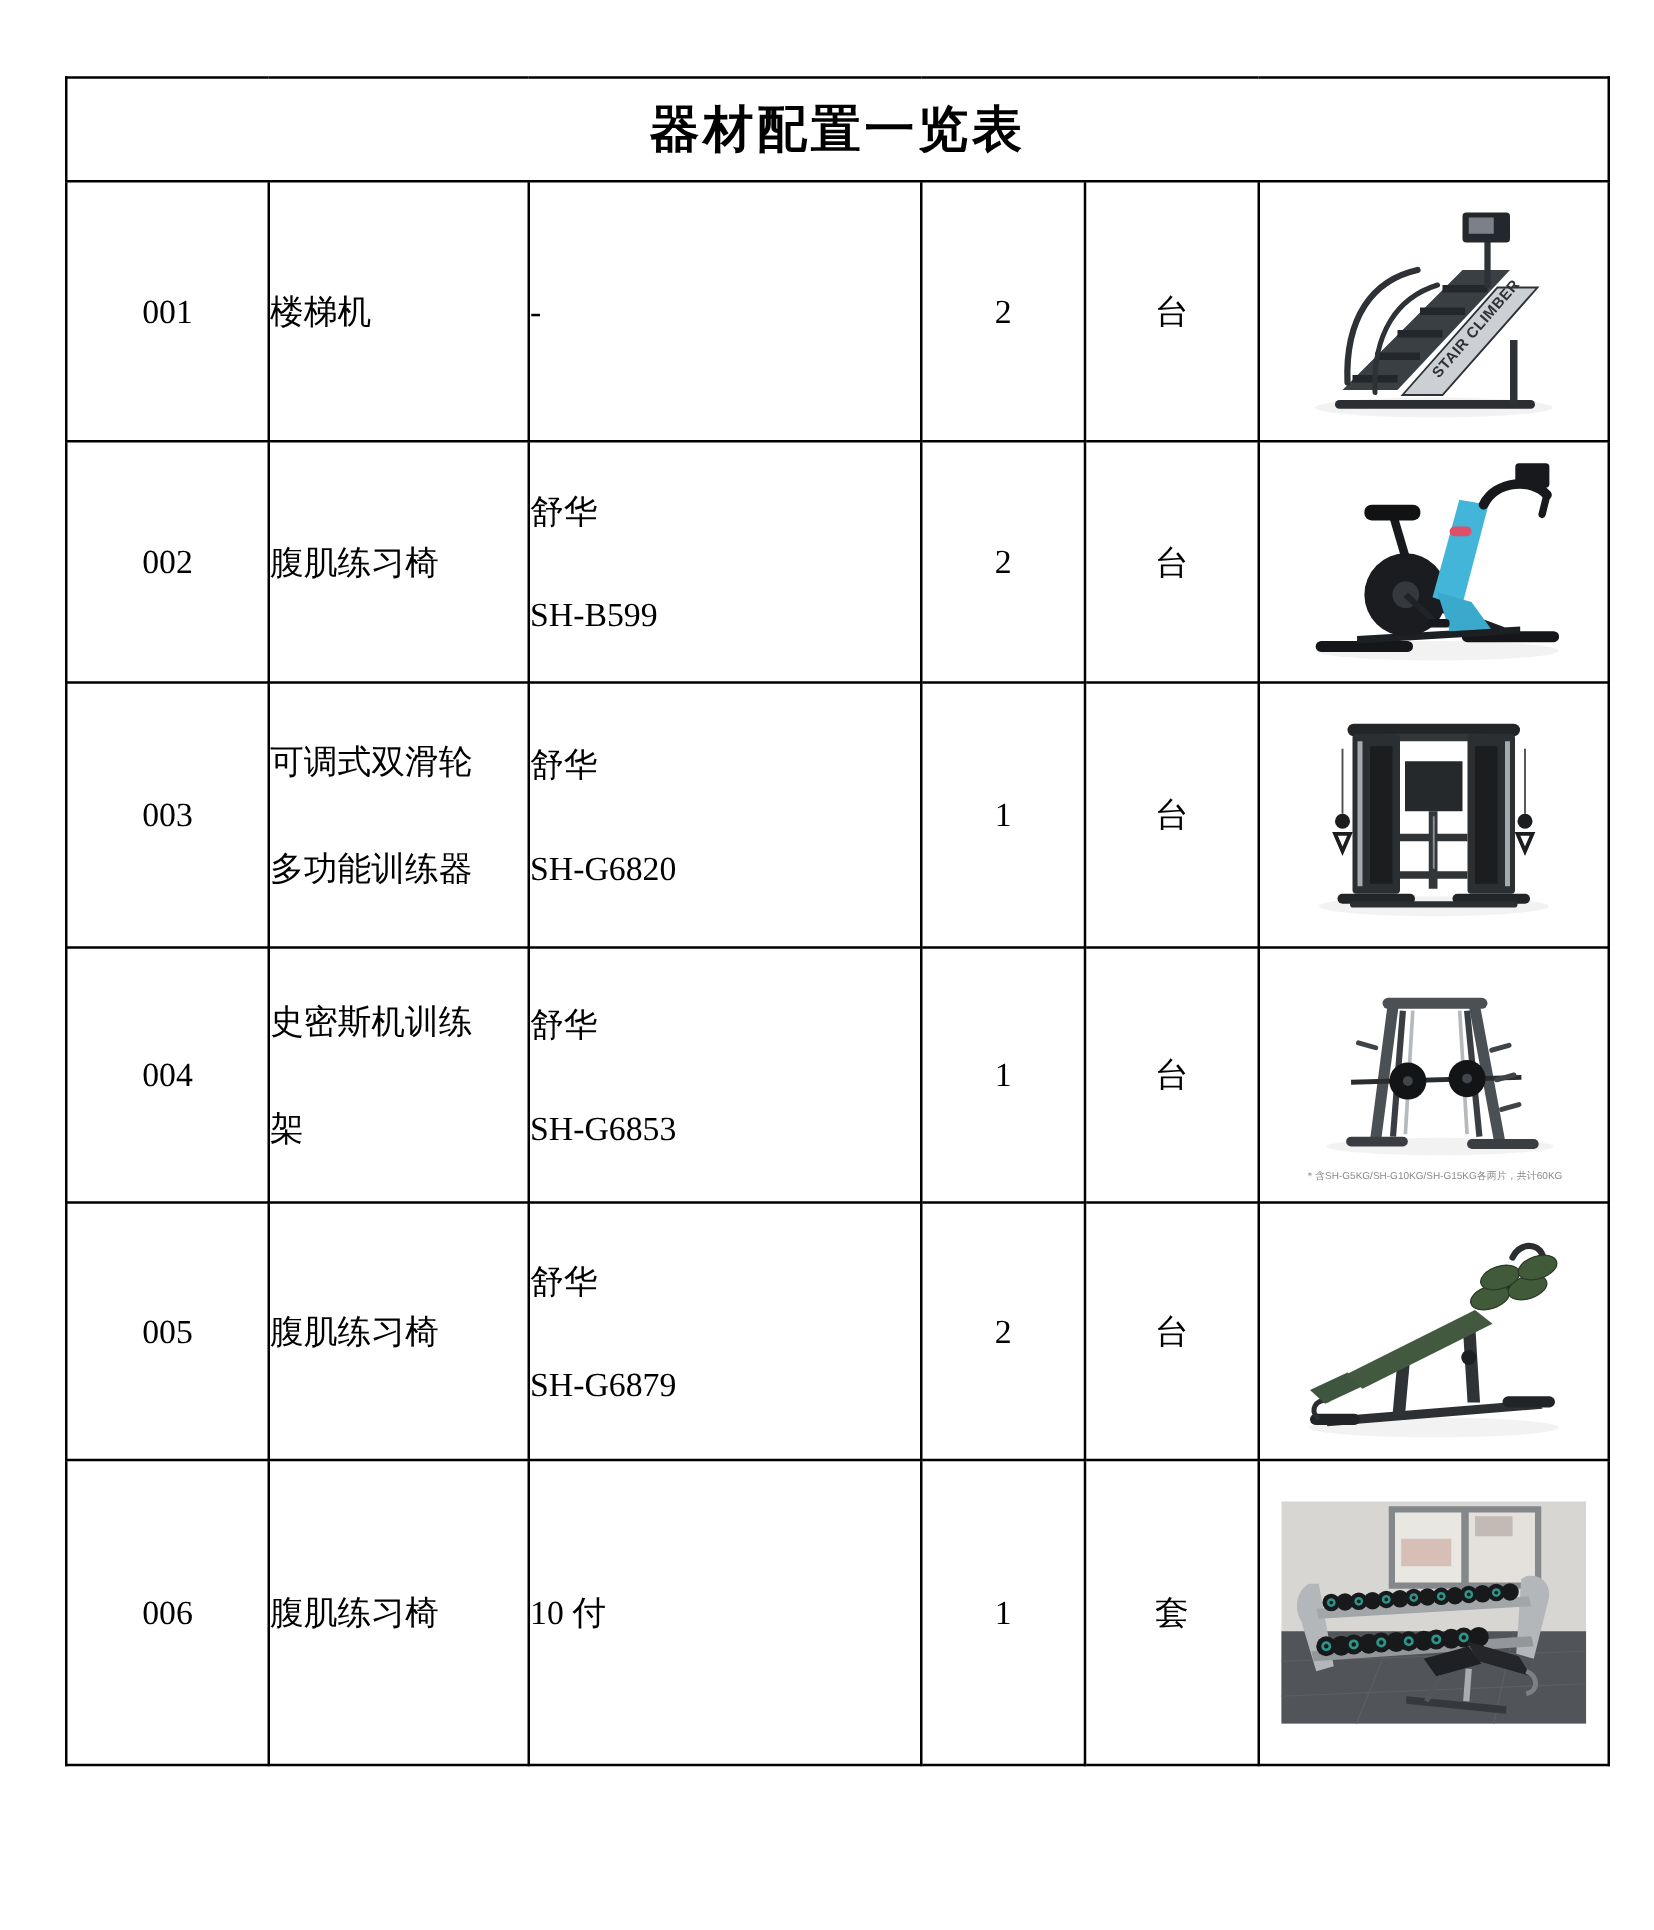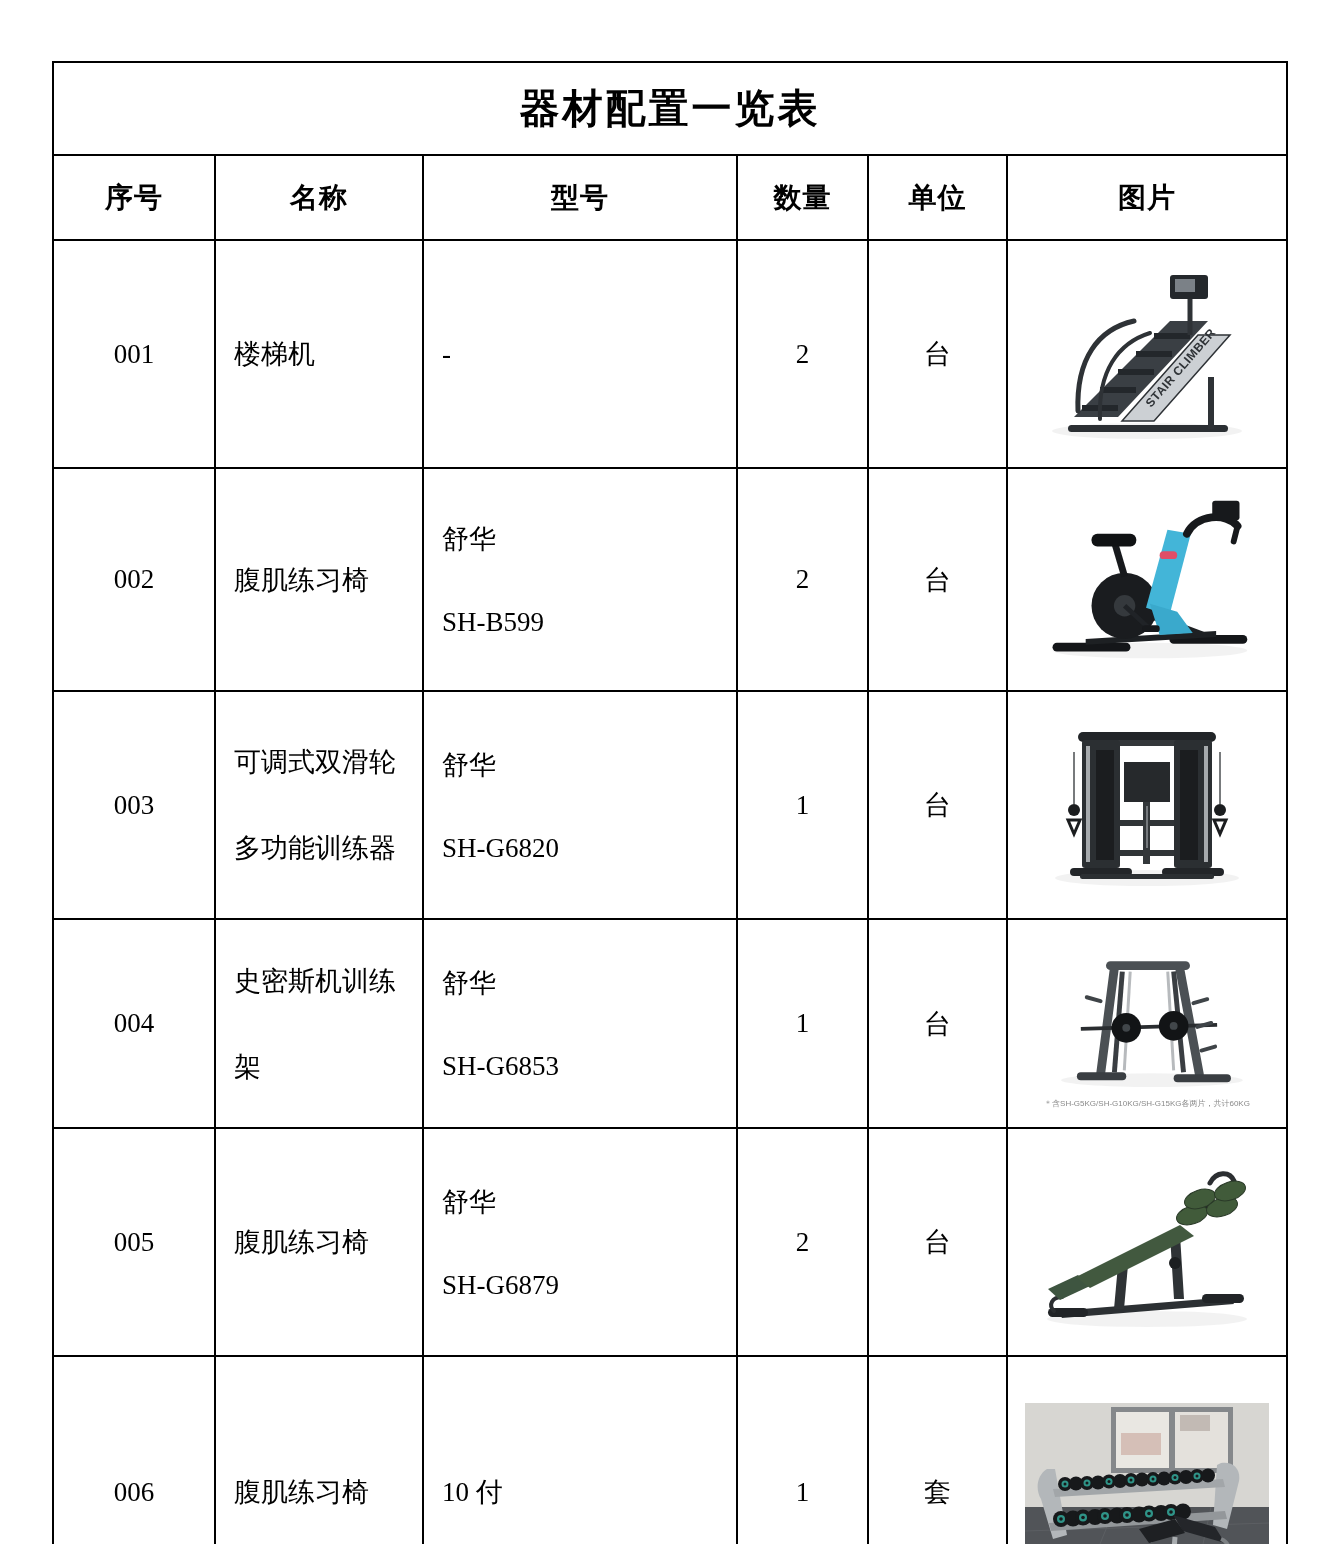--- a/index.html
+++ b/index.html
@@ -5,21 +5,21 @@
   html,body{margin:0;padding:0;}
   body{
     width:1323px;height:1544px;position:relative;background:#ffffff;
     font-family:"Liberation Serif","DejaVu Serif",serif;color:#000;
   }
   table.doc-table{
     position:absolute;left:52px;top:61px;
     border-collapse:collapse;table-layout:fixed;width:1234px;
   }
   .doc-table td,.doc-table th{
-    border:2px solid #000;padding:18px;text-align:center;vertical-align:middle;overflow:hidden;
+    border:2px solid #000;padding:0;text-align:center;vertical-align:middle;overflow:hidden;
   }
   .title-cell{font-size:40px;font-weight:bold;letter-spacing:3px;}
   .doc-table th{font-size:28px;font-weight:bold;letter-spacing:1px;}
   .cell-text{font-size:27px;}
   .lines{display:flex;flex-direction:column;align-items:flex-start;justify-content:center;gap:50px;font-size:27px;}
   .lines span:empty{display:none;}
   .img-wrap{display:flex;flex-direction:column;align-items:center;justify-content:center;}
   .smith-caption{
     font-family:"Liberation Sans","DejaVu Sans",sans-serif;
     font-size:8px;color:#8a8a8a;letter-spacing:0;margin-top:2px;white-space:nowrap;
@@ -36,28 +36,20 @@
     <col style="width:131px">
       <col style="width:139px">
       <col style="width:280px">
   </colgroup>
 
   <tbody>
       <tr style="height:83px">
     <td colspan="6" class="title-cell">器材配置一览表</td>
   </tr>
 
-  <tr style="height:85px">
-    <th>序号</th>
-    <th>名称</th>
-    <th>型号</th>
-    <th>数量</th>
-    <th>单位</th>
-    <th>图片</th>
-  </tr>
 
   <tr style="height:208px">
     <td class="cell-text">001</td>
     <td>
           <div class="lines">
             <span>楼梯机</span>
           </div>
         </td>
     <td>
           <div class="lines">
@@ -259,21 +251,21 @@
           <ellipse cx="170" cy="68" rx="16" ry="9" transform="rotate(-18 170 68)"></ellipse>
           <ellipse cx="200" cy="60" rx="16" ry="9" transform="rotate(-18 200 60)"></ellipse>
           <ellipse cx="178" cy="52" rx="16" ry="9" transform="rotate(-18 178 52)"></ellipse>
           <ellipse cx="208" cy="44" rx="16" ry="9" transform="rotate(-18 208 44)"></ellipse>
         </g>
       </svg>
       </div>
     </td>
   </tr>
 
-  <tr style="height:272px">
+  <tr style="height:244px">
     <td class="cell-text">006</td>
     <td>
           <div class="lines">
             <span>腹肌练习椅</span>
           </div>
         </td>
     <td>
           <div class="lines">
             <span>10 付</span>
           </div>

